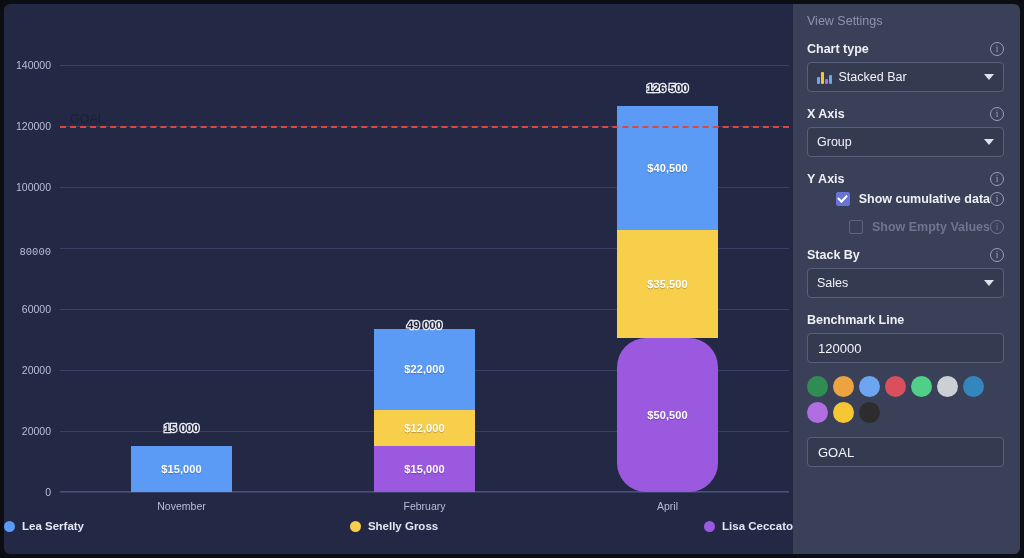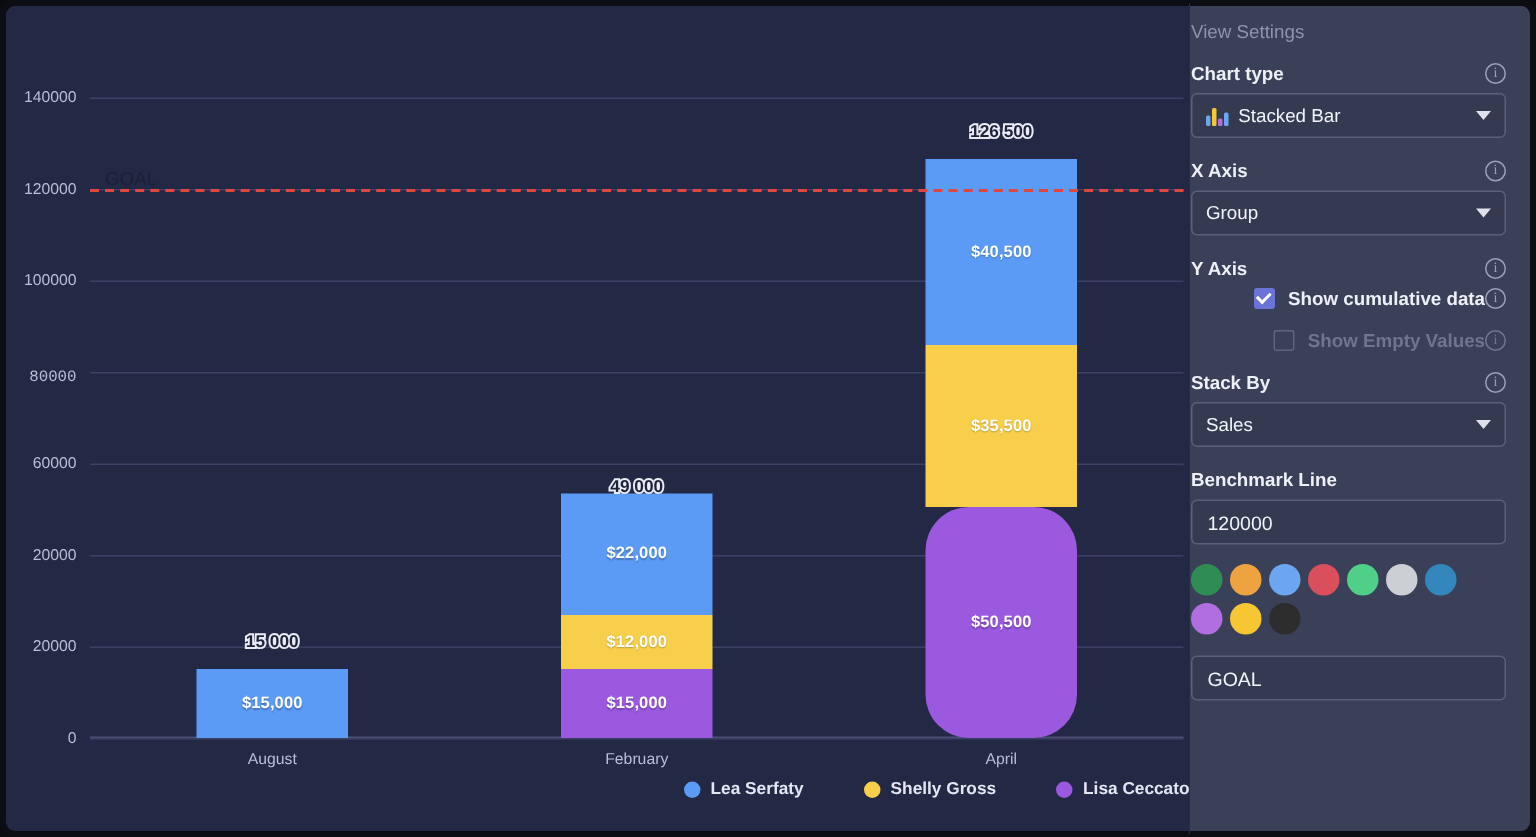--- a/index.html
+++ b/index.html
@@ -107,37 +107,37 @@
     left: 50%;
     transform: translateX(-50%);
     font-size: 10.5px; color: #b9bfd6;
     white-space: nowrap;
   }
 
   
   #legend {
     position: absolute;
     bottom: 22px; left: 0; width: 100%;
-    display: flex; justify-content: flex-end; gap: 40px;
+    display: flex; justify-content: space-between; gap: 40px;
   }
   .legend-item { display: flex; align-items: center; gap: 7px; }
   .legend-dot { width: 11px; height: 11px; border-radius: 50%; }
   .legend-text { font-size: 11.5px; color: #e3e7f3; font-weight: 700; }
 
   
   #sidebar {
     position: relative;
     width: 231px; height: 558px;
     background: #3a4057;
     border-top-right-radius: 10px;
     border-bottom-right-radius: 10px;
     border-right: 4px solid #0d0d14;
     border-top: 4px solid #0d0d14;
     border-bottom: 4px solid #0d0d14;
-    padding: 10px 16px 0 1px;
+    padding: 10px 16px 0 14px;
     overflow: hidden;
   }
   #sidebar-title {
     font-size: 12.5px; color: #8d93ab; margin-bottom: 14px;
   }
   .field-row {
     display: flex; align-items: center; justify-content: space-between;
     margin-bottom: 6px;
   }
   .field-label { font-size: 12.5px; color: #eef0f7; font-weight: 700; }
@@ -249,21 +249,21 @@
             <span class="ylabel" style="top: 0px;">140000</span>
           </div>
         </div>
       <div id="axis-base"></div>
       <div id="bars">
           <div class="bar-group" style="width: 101px; left: 71px;">
             <div class="bar-seg" style="background: rgb(91, 155, 245); height: 45.7241px;">
               <span class="bar-seg-label">$15,000</span>
             </div>
             <span class="bar-total" style="bottom: 45.7241px;">15 000</span>
-            <span class="xlabel">August</span>
+            <span class="xlabel">November</span>
           </div>
           <div class="bar-group" style="width: 101px; left: 314px;">
             <div class="bar-seg" style="background: rgb(155, 89, 224); height: 45.7241px;">
               <span class="bar-seg-label">$15,000</span>
             </div>
             <div class="bar-seg" style="background: rgb(247, 207, 74); height: 36.5793px;">
               <span class="bar-seg-label">$12,000</span>
             </div>
             <div class="bar-seg" style="background: rgb(91, 155, 245); height: 81px;">
               <span class="bar-seg-label">$22,000</span>

